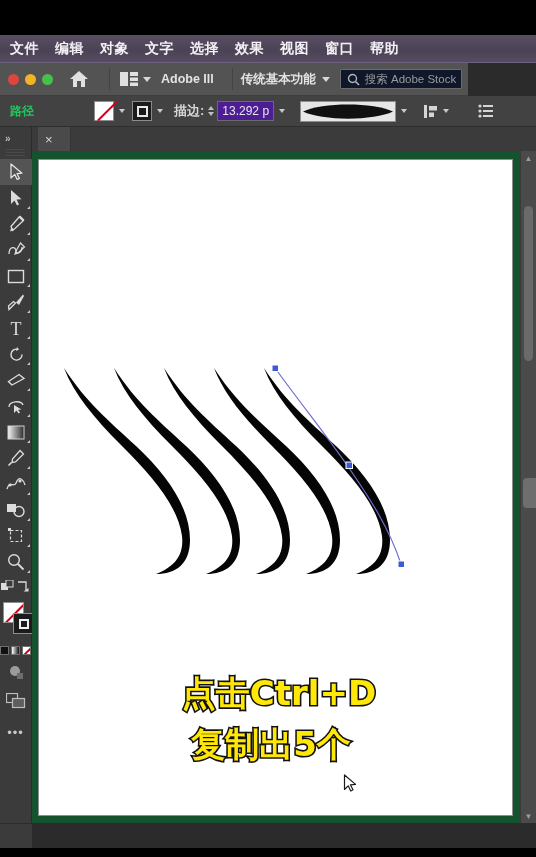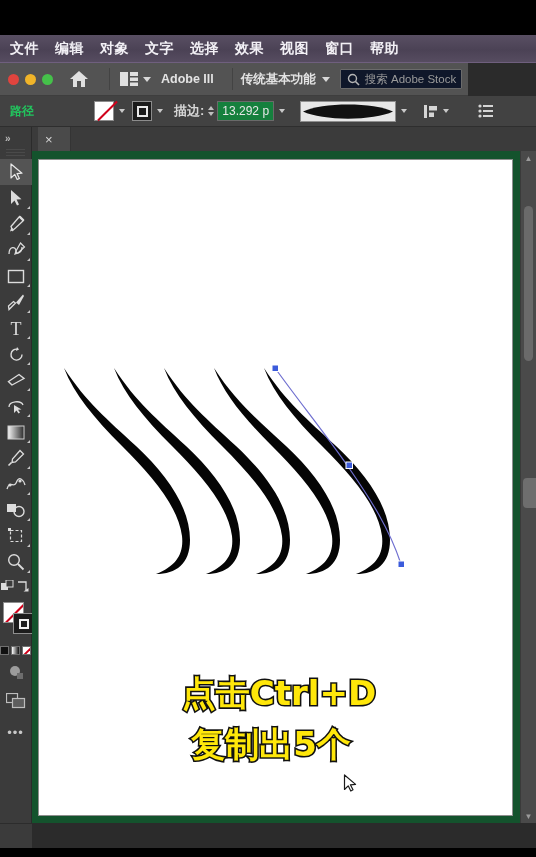--- a/index.html
+++ b/index.html
@@ -176,21 +176,21 @@
     margin: 0 3px 0 4px; line-height: 0;
   }
   .spin-up, .spin-dn {
     width: 0; height: 0;
     border-left: 3.5px solid transparent;
     border-right: 3.5px solid transparent;
   }
   .spin-up { border-bottom: 4px solid #bfbfbf; margin-bottom: 2px;}
   .spin-dn { border-top: 4px solid #bfbfbf; }
   .num-field {
-    background: #15803d;
+    background: #4c1d95;
     border: 1px solid #6a6a6a;
     color: #e8e8e8;
     font-size: 12px;
     padding: 2px 4px;
     min-width: 52px;
     box-sizing: border-box;
     white-space: nowrap;
     overflow: hidden;
   }
   .profile-box {

